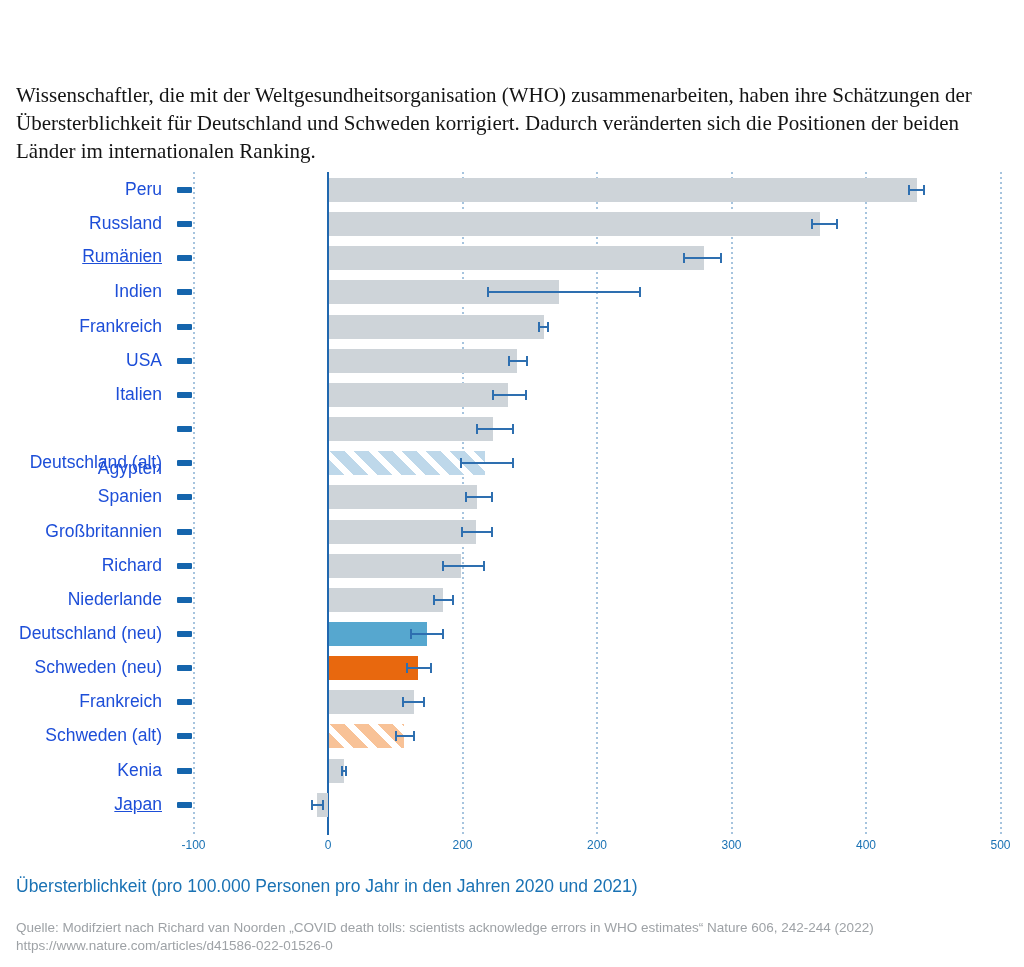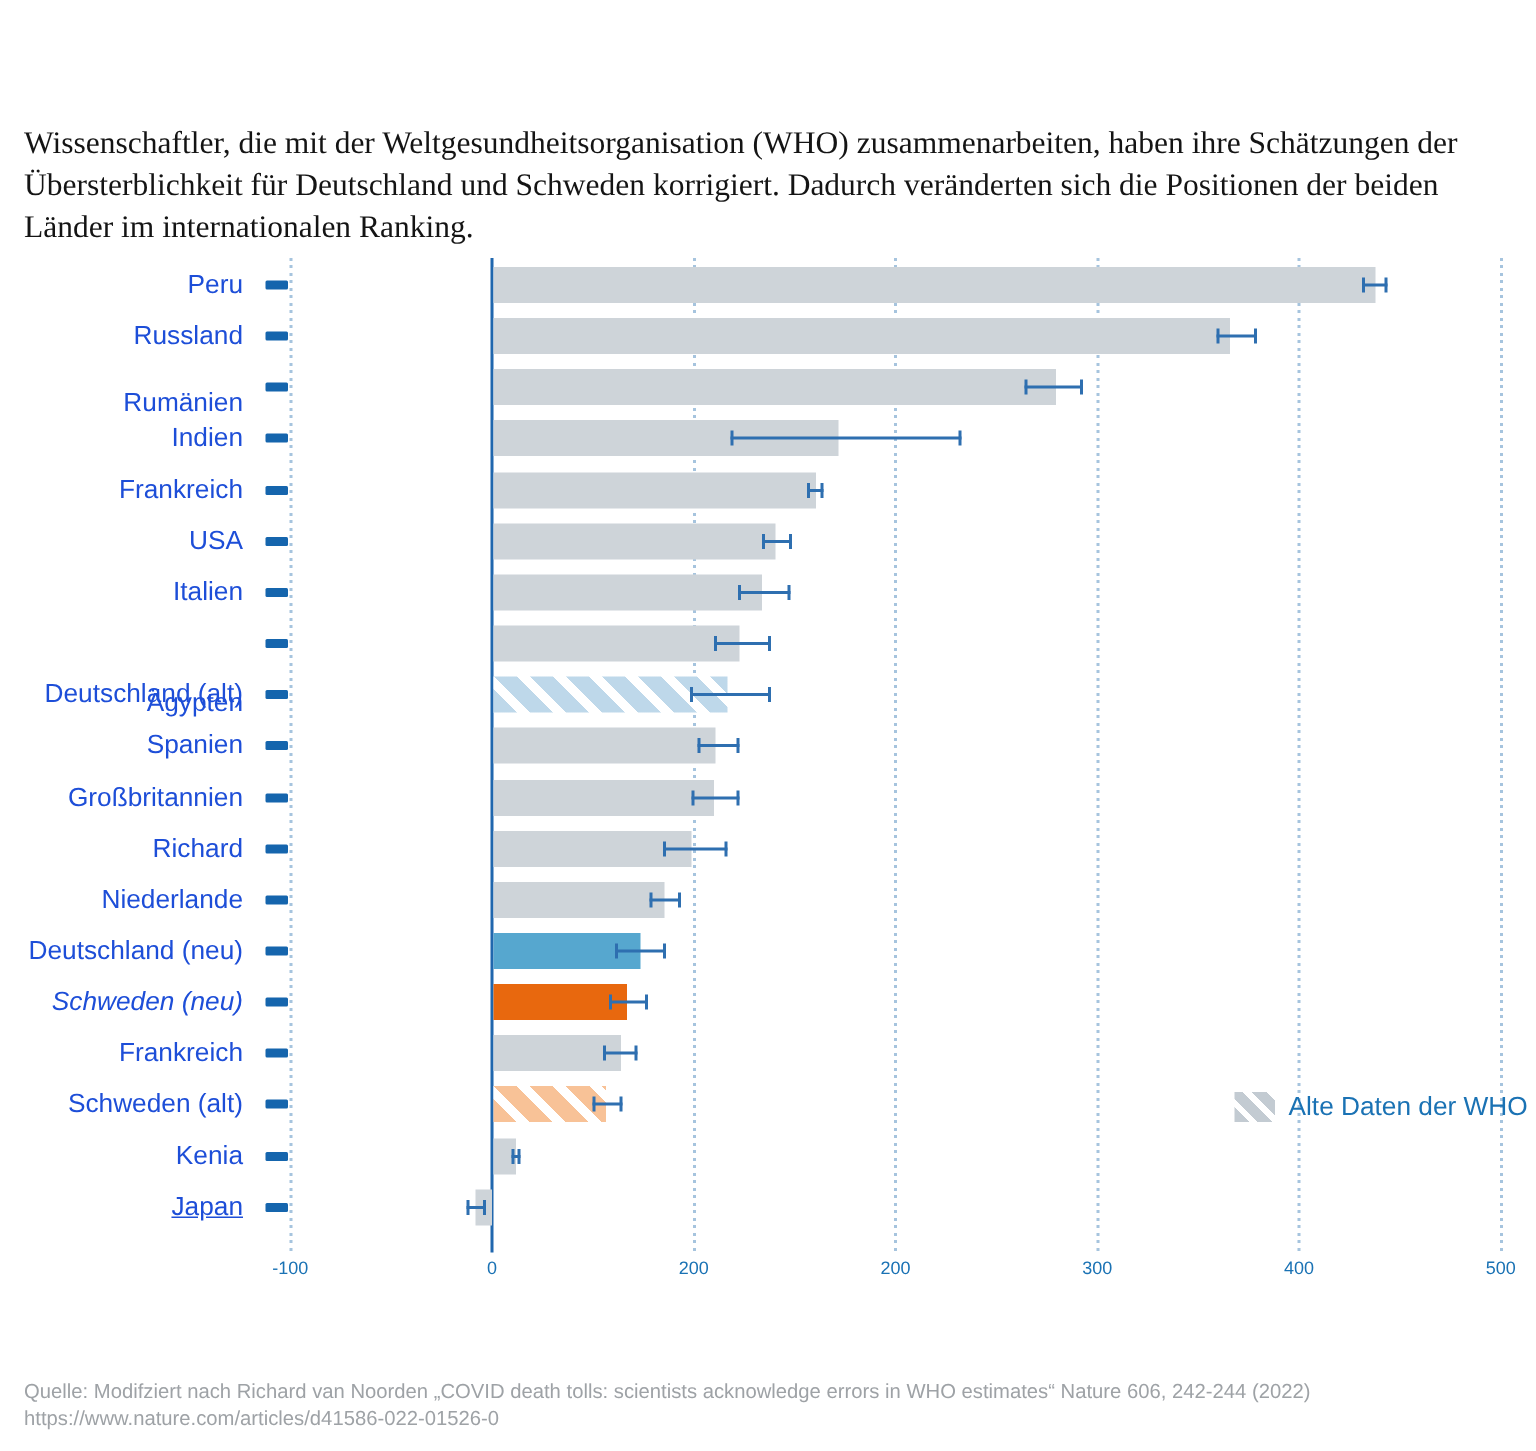--- a/index.html
+++ b/index.html
@@ -59,21 +59,21 @@
       <div class="gridline" style="left: 999.5px;"></div>
       <div class="ticklabel" style="left: 1000.5px;">500</div>
       <div class="rowlabel" style="top: 179px;">Peru</div>
       <div class="rowdash" style="top: 187px;"></div>
       <div class="bar gray" style="top: 178px; left: 329px; width: 587.765px;"></div>
       <div class="err" style="top: 189px; left: 907.695px; width: 17.485px;"></div>
       <div class="rowlabel" style="top: 213.15px;">Russland</div>
       <div class="rowdash" style="top: 221.15px;"></div>
       <div class="bar gray" style="top: 212.15px; left: 329px; width: 490.925px;"></div>
       <div class="err" style="top: 223.15px; left: 810.855px; width: 26.9px;"></div>
-      <div class="rowlabel" style="top: 258px;">Rumänien</div>
+      <div class="rowlabel" style="top: 246px; text-decoration: underline;">Rumänien</div>
       <div class="rowdash" style="top: 255.3px;"></div>
       <div class="bar gray" style="top: 246.3px; left: 329px; width: 375.255px;"></div>
       <div class="err" style="top: 257.3px; left: 683.08px; width: 39.005px;"></div>
       <div class="rowlabel" style="top: 281.45px;">Indien</div>
       <div class="rowdash" style="top: 289.45px;"></div>
       <div class="bar gray" style="top: 280.45px; left: 329px; width: 229.995px;"></div>
       <div class="err" style="top: 291.45px; left: 486.71px; width: 154.675px;"></div>
       <div class="rowlabel" style="top: 315.6px;">Frankreich</div>
       <div class="rowdash" style="top: 323.6px;"></div>
       <div class="bar gray" style="top: 314.6px; left: 329px; width: 215.2px;"></div>
@@ -107,21 +107,21 @@
       <div class="bar gray" style="top: 553.65px; left: 329px; width: 131.81px;"></div>
       <div class="err" style="top: 564.65px; left: 442.325px; width: 43.04px;"></div>
       <div class="rowlabel" style="top: 588.8px;">Niederlande</div>
       <div class="rowdash" style="top: 596.8px;"></div>
       <div class="bar gray" style="top: 587.8px; left: 329px; width: 114.325px;"></div>
       <div class="err" style="top: 598.8px; left: 432.91px; width: 21.52px;"></div>
       <div class="rowlabel" style="top: 622.95px;">Deutschland (neu)</div>
       <div class="rowdash" style="top: 630.95px;"></div>
       <div class="bar solid-blue" style="top: 621.95px; left: 329px; width: 98.185px;"></div>
       <div class="err" style="top: 632.95px; left: 410.045px; width: 33.625px;"></div>
-      <div class="rowlabel" style="top: 657.1px; font-style: italic;">Schweden (neu)</div>
+      <div class="rowlabel" style="top: 657.1px;">Schweden (neu)</div>
       <div class="rowdash" style="top: 665.1px;"></div>
       <div class="bar solid-orange" style="top: 656.1px; left: 329px; width: 88.77px;"></div>
       <div class="err" style="top: 667.1px; left: 406.01px; width: 25.555px;"></div>
       <div class="rowlabel" style="top: 691.25px;">Frankreich</div>
       <div class="rowdash" style="top: 699.25px;"></div>
       <div class="bar gray" style="top: 690.25px; left: 329px; width: 84.735px;"></div>
       <div class="err" style="top: 701.25px; left: 401.975px; width: 22.865px;"></div>
       <div class="rowlabel" style="top: 725.4px;">Schweden (alt)</div>
       <div class="rowdash" style="top: 733.4px;"></div>
       <div class="bar hatch-orange" style="top: 724.4px; left: 329px; width: 75.32px;"></div>
@@ -129,23 +129,20 @@
       <div class="rowlabel" style="top: 759.55px;">Kenia</div>
       <div class="rowdash" style="top: 767.55px;"></div>
       <div class="bar gray" style="top: 758.55px; left: 329px; width: 14.795px;"></div>
       <div class="err" style="top: 769.55px; left: 341.45px; width: 5.38px;"></div>
       <div class="rowlabel" style="top: 793.7px; text-decoration: underline;">Japan</div>
       <div class="rowdash" style="top: 801.7px;"></div>
       <div class="bar gray" style="top: 792.7px; left: 317.24px; width: 10.76px;"></div>
       <div class="err" style="top: 803.7px; left: 310.515px; width: 13.45px;"></div>
     </div>
 
-  <div class="legend">
-    <span class="swatch"></span>
-    <span class="lab">Alte Daten der WHO</span>
-  </div>
 
+  <div class="xaxis-title">Übersterblichkeit (pro 100.000 Personen pro Jahr in den Jahren 2020 und 2021)</div>
 
   <div class="source">
     <div>Quelle: Modifziert nach Richard van Noorden „COVID death tolls: scientists acknowledge errors in WHO estimates“ Nature 606, 242-244 (2022)</div>
     <div>https://www.nature.com/articles/d41586-022-01526-0</div>
   </div>
 </div>
 
 </body></html>

